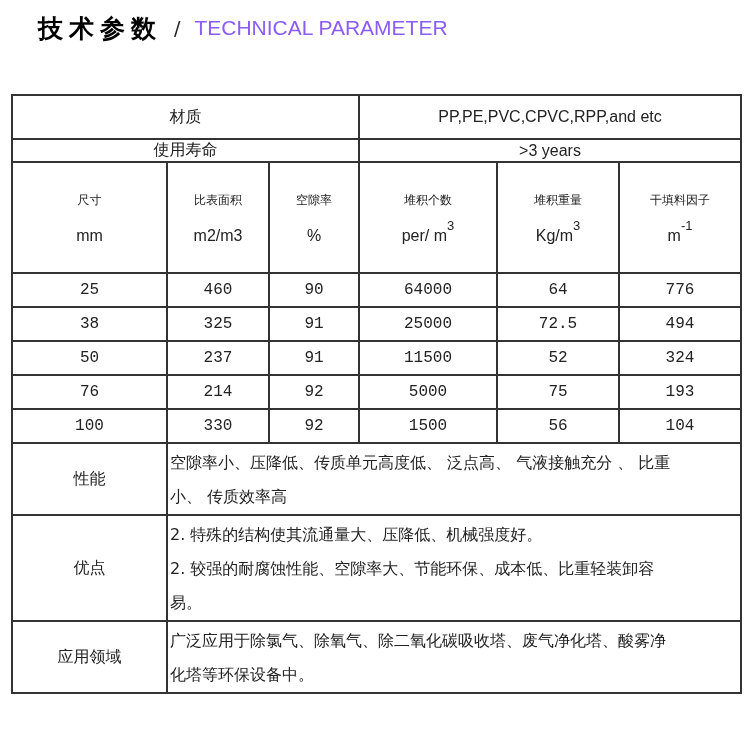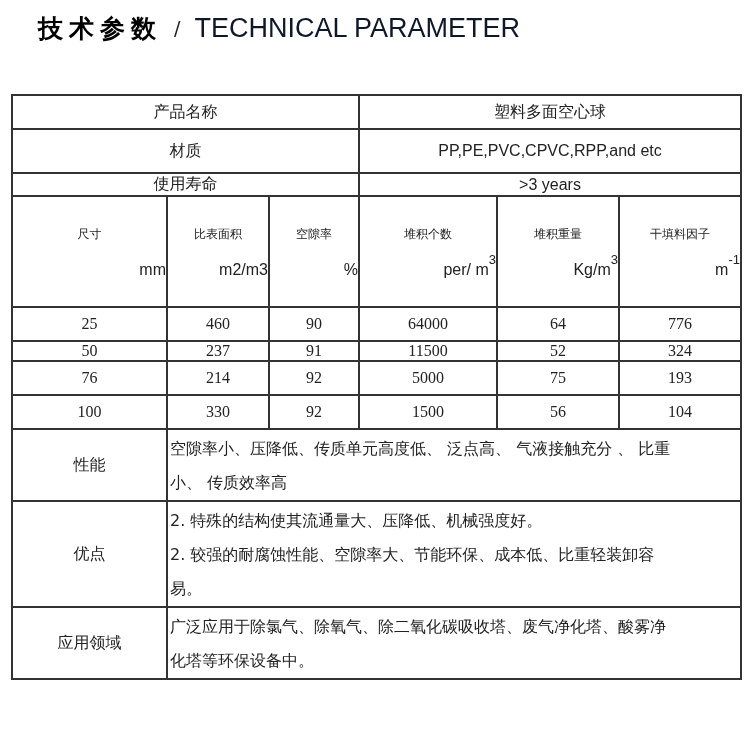--- a/index.html
+++ b/index.html
@@ -1,27 +1,27 @@
 <!DOCTYPE html>
 <html><head>
 <meta charset="utf-8">
 <style>
   html, body { margin: 0; padding: 0; background: #ffffff; }
   body { width: 750px; height: 743px; position: relative; overflow: hidden;
          font-family: "DejaVu Sans", "Liberation Sans", sans-serif; color: #1a1a1a; }
   .title { position: absolute; left: 38px; top: 8px; height: 40px; display: flex; align-items: center; white-space: nowrap; }
   .title-cn { font-size: 25px; letter-spacing: 6px; font-weight: bold; color: #000000; }
   .title-sep { font-size: 19px; margin: 0 14px 0 12px; color: #222; }
-  .title-en { font-family: "Liberation Sans", sans-serif; font-size: 27px; color: #0f172a; }
+  .title-en { font-family: "Liberation Sans", sans-serif; font-size: 21px; color: #8b5cf6; }
 
   table.spec { position: absolute; left: 11px; top: 94px; width: 729px; border-collapse: collapse; table-layout: fixed; }
   table.spec td { border: 2px solid #333; padding: 0; text-align: center; vertical-align: middle; font-size: 16px; color: #222; }
-  .num { font-family: Liberation Serif, serif; font-size: 17px; margin-left: 12px; }
+  .num { font-family: Liberation Mono, monospace; font-size: 17px; margin-left: 12px; }
   .hdr-line { display: block; line-height: 36px; font-size: 12px; }
-  .unit { font-family: "Liberation Sans", sans-serif; font-size: 16px; text-align: right; }
+  .unit { font-family: "Liberation Sans", sans-serif; font-size: 16px; }
   sup { font-size: 13px; position: relative; top: -4px; vertical-align: super; line-height: 0; }
   td.txt { text-align: left !important; padding: 2px 2px 0 2px !important; line-height: 34px; font-size: 16px; margin-left: 36px; }
   .line { display: block; }
 </style>
 </head>
 <body>
 
 <div class="title">
   <span class="title-cn">技术参数</span>
   <span class="title-sep">/</span>
@@ -32,24 +32,20 @@
   <colgroup>
     <col style="width:155px">
       <col style="width:102px">
       <col style="width:90px">
     <col style="width:138px">
       <col style="width:122px">
       <col style="width:122px">
   </colgroup>
 
   <tbody>
-      <tr style="height:34px">
-    <td colspan="3">产品名称</td>
-    <td colspan="3">塑料多面空心球</td>
-  </tr>
   <tr style="height:44px">
     <td colspan="3">材质</td>
     <td colspan="3" class="unit">PP,PE,PVC,CPVC,RPP,and etc</td>
   </tr>
   <tr style="height:19px">
     <td colspan="3">使用寿命</td>
     <td colspan="3" class="unit">&gt;3 years</td>
   </tr>
 
   <tr style="height:111px">
@@ -80,21 +76,29 @@
   </tr>
 
   <tr style="height:34px">
     <td class="num">25</td>
         <td class="num">460</td>
         <td class="num">90</td>
         <td class="num">64000</td>
         <td class="num">64</td>
         <td class="num">776</td>
   </tr>
-  <tr style="height:20px">
+  <tr style="height:34px">
+    <td class="num">38</td>
+        <td class="num">325</td>
+        <td class="num">91</td>
+        <td class="num">25000</td>
+        <td class="num">72.5</td>
+        <td class="num">494</td>
+  </tr>
+  <tr style="height:34px">
     <td class="num">50</td>
         <td class="num">237</td>
         <td class="num">91</td>
         <td class="num">11500</td>
         <td class="num">52</td>
         <td class="num">324</td>
   </tr>
   <tr style="height:34px">
     <td class="num">76</td>
         <td class="num">214</td>

